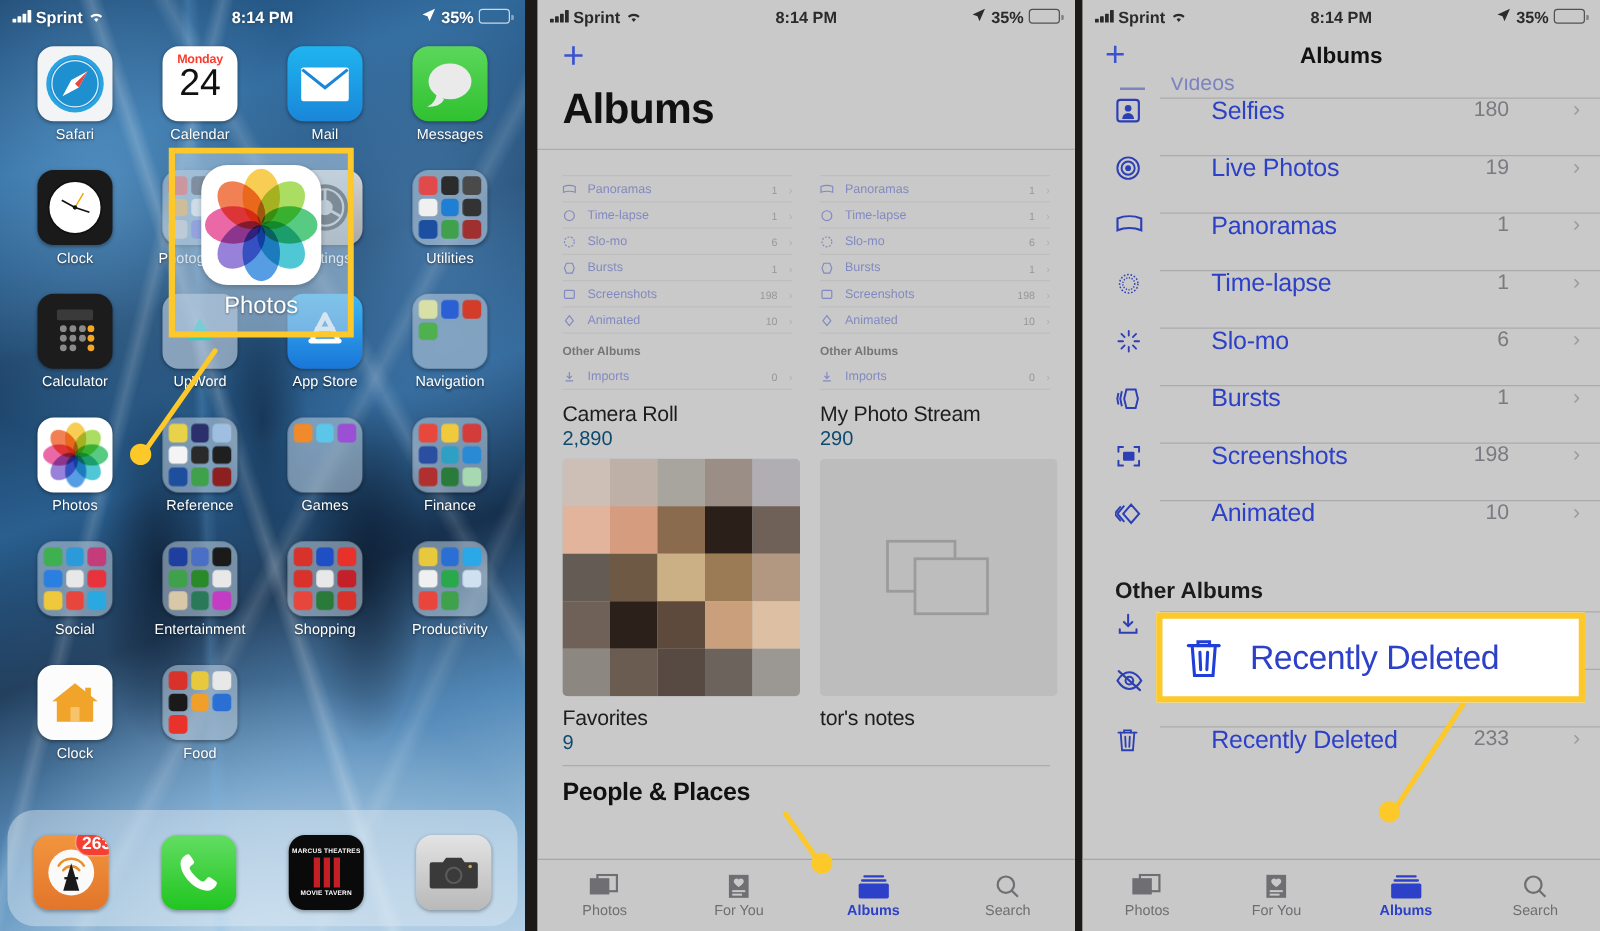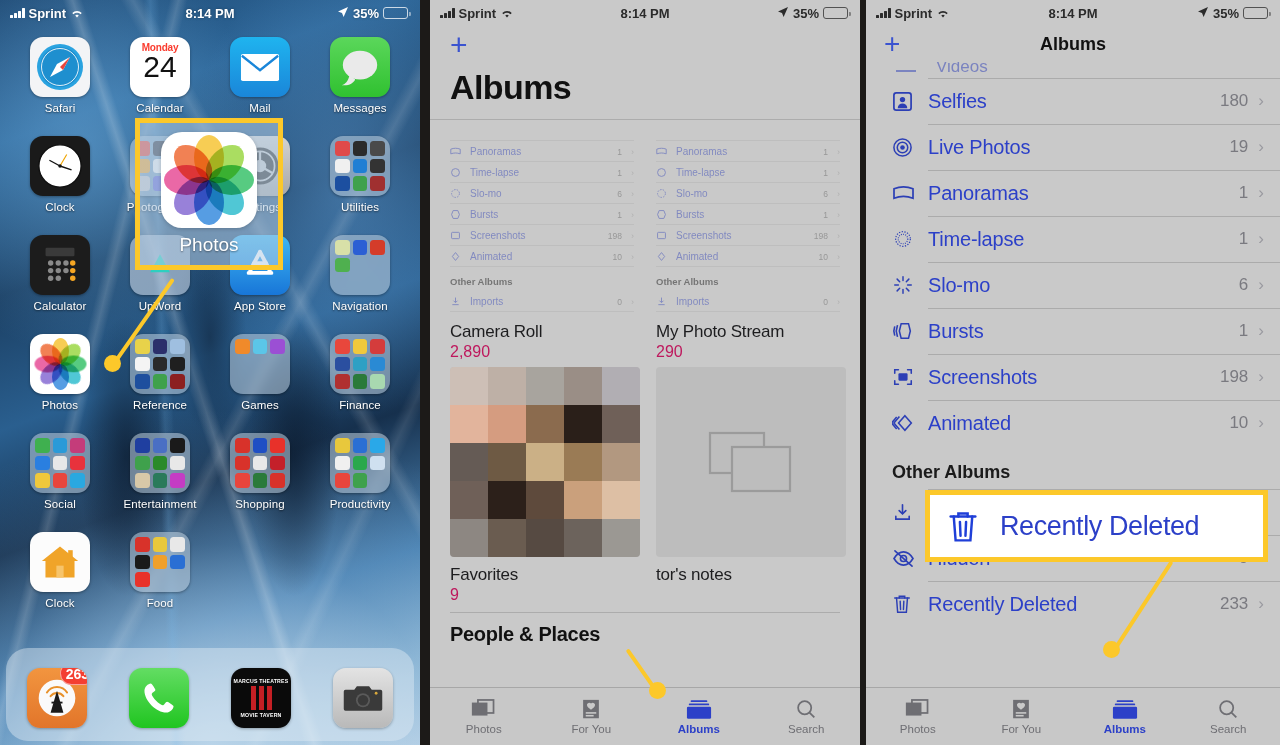--- a/index.html
+++ b/index.html
@@ -147,21 +147,21 @@
   .grow { display:flex; align-items:center; gap:9px; padding:5px 0 4px 0;
           border-bottom:1px solid rgba(0,0,0,.10); font-size:10px; color:#3b4bb8; }
   .grow .gi { width:11px; height:11px; flex:0 0 11px; color:#3b4bb8; }
   .grow .gn { margin-left:auto; color:#666; font-size:8.5px; }
   .grow .gc { color:#999; font-size:9px; }
   .gsec { font-size:9.5px; font-weight:bold; color:#222; padding:9px 0 4px 0; }
 
   .albgrid { display:flex; gap:16px; padding: 6px 20px 0 20px; }
   .albcell { flex:0 0 190px; }
   .albcell .nm { font-size:17px; color:#1d1d1f; letter-spacing:-.2px; }
-  .albcell .ct { font-size:16px; color:#be185d; margin-top:1px; }
+  .albcell .ct { font-size:16px; color:#0c4a6e; margin-top:1px; }
   .thumb { width:190px; height:190px; border-radius:4px; margin-top:6px; overflow:hidden;
            background:#bcbcbc; }
   .mosaic { width:100%; height:100%; display:grid; grid-template-columns:repeat(5,1fr); grid-template-rows:repeat(5,1fr); }
   .stream-ph { width:100%; height:100%; background:#bdbdbd; display:flex; align-items:center; justify-content:center; }
   .peoplehead { font-size:20px; font-weight:bold; padding:10px 20px 0 20px; letter-spacing:-.3px;}
 
   
   .tabbar { position:absolute; left:0; right:0; bottom:0; height:58px;
             border-top:1px solid rgba(0,0,0,.16);
             display:grid; grid-template-columns:repeat(4,1fr); align-items:center;
@@ -172,21 +172,21 @@
   .tab svg { display:block; }
 
   
   .lst { position:relative; height:100%; background:#c9c9c9; }
   .lst-nav { position:relative; height:36px; display:flex; align-items:center; padding: 0 18px; }
   .lst-nav .plus { font-size:28px; }
   .lst-nav .t { position:absolute; left:0; right:0; text-align:center; font-size:18px; font-weight:bold; color:#111; }
   .cutrow { height:16px; overflow:hidden; position:relative; }
   .cutrow .cuttext{ position:absolute; bottom:1px; left:70px; font-size:17px; color:#3b4bb8; opacity:.55;}
   .cutrow .cuticon{ position:absolute; bottom:0px; left:30px; width:20px; height:8px; border-top:2px solid #3b4bb8; opacity:.55;}
-  .lrow { display:flex; align-items:center; height:46px; padding: 0 16px 0 26px; position:relative; }
+  .lrow { display:flex; align-items:flex-start; height:46px; padding: 0 16px 0 26px; position:relative;gap:41px; }
   .lrow + .lrow::before, .lrow::before { content:""; position:absolute; left:62px; right:0; top:0; height:1px; background:rgba(0,0,0,.15); }
   .lrow .ri { width:30px; flex:0 0 30px; display:flex; align-items:center; color:#2c3fb5; }
   .lrow .rn { font-size:20px; color:#2c40c8; letter-spacing:-.2px; margin-left:6px; }
   .lrow .rc { margin-left:auto; font-size:17px; color:#7a7a80; }
   .lrow .chev { margin-left:10px; color:#9a9aa0; font-size:17px; }
   .lsec { font-size:18px; font-weight:bold; color:#1b1b1b; padding: 16px 0 6px 26px; }
 
   
   .callout { position:absolute; background:#fff; border:5px solid #fcc82a; z-index:40; }
   .hl-box { position:absolute; border:5px solid #fcc82a; z-index:40; background:transparent; }

